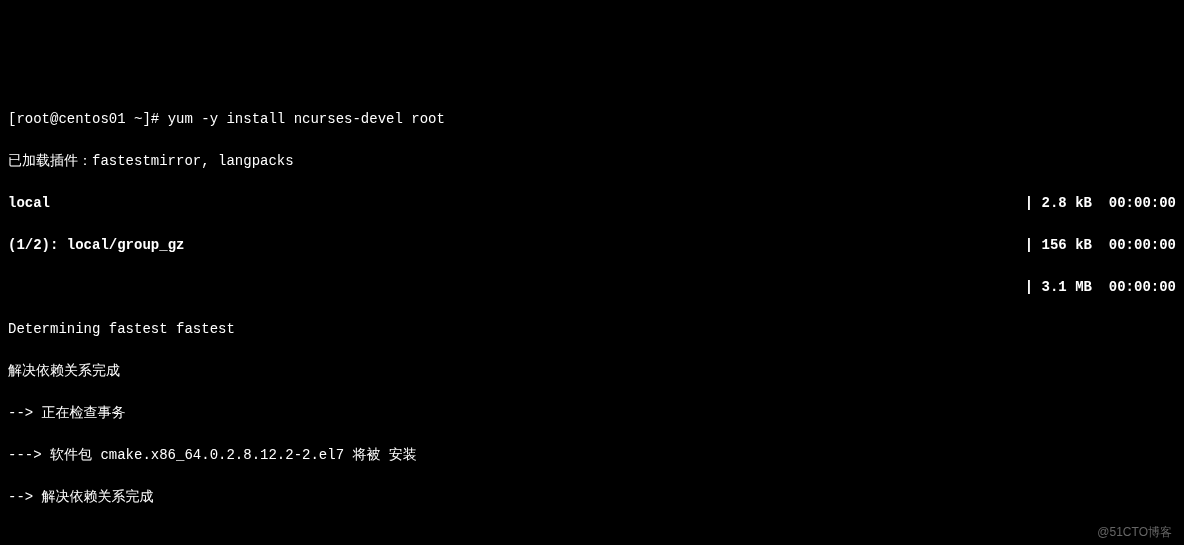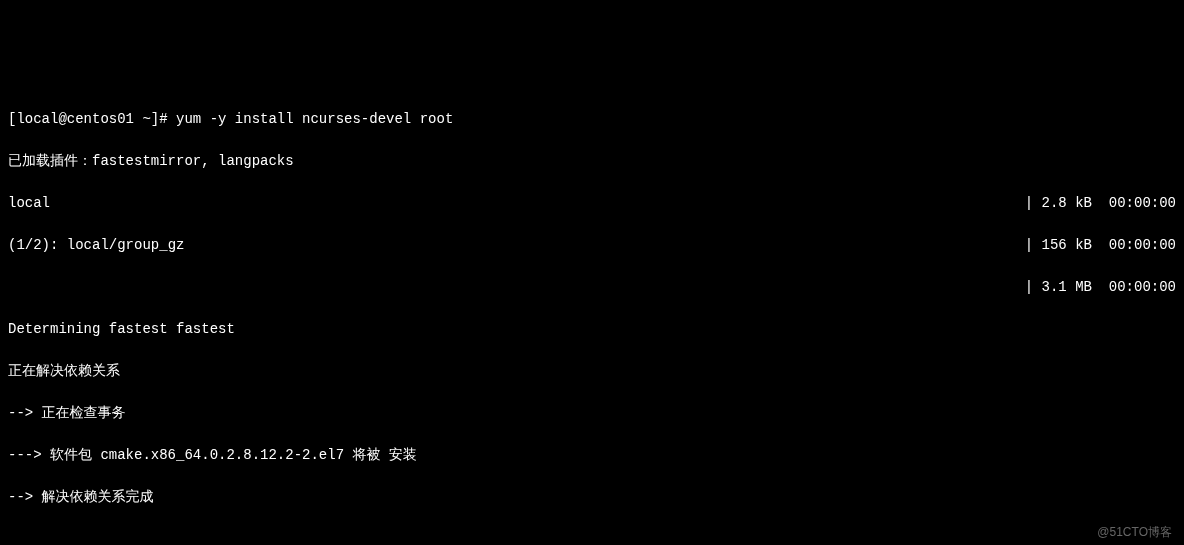--- a/index.html
+++ b/index.html
@@ -7,46 +7,46 @@
       color: #fff;
       font-family: "Consolas", "Courier New", monospace;
       font-size: 14px;
       line-height: 1.5;
       margin: 0;
       padding: 4px 8px;
       width: 1184px;
       box-sizing: border-box;
       white-space: pre;
     }
-    .line { display: flex; }
+    .line { display: flex; font-weight: bold; }
     .left { flex: 0 0 auto; }
     .right { margin-left: auto; }
     .watermark {
       position: absolute;
       right: 12px;
       bottom: 4px;
       color: #666;
       font-size: 12px;
       font-family: sans-serif;
       text-align: center;
     }
   </style>
 </head>
 <body>
 
 
 
 <div>
-<div><span>[local@centos01 ~]# </span><span>yum -y install ncurses-devel root</span></div>
+<div><span>[root@centos01 ~]# </span><span>yum -y install ncurses-devel root</span></div>
 <div>已加载插件：fastestmirror, langpacks</div>
 <div class="line"><span class="left">local</span><span class="right">| 2.8 kB  00:00:00</span></div>
 <div class="line"><span class="left">(1/2): local/group_gz</span><span class="right">| 156 kB  00:00:00</span></div>
 <div class="line"><span class="right">| 3.1 MB  00:00:00</span></div>
 <div>Determining fastest fastest</div>
-<div>正在解决依赖关系</div>
+<div>解决依赖关系完成</div>
 <div>--&gt; 正在检查事务</div>
 <div>---&gt; 软件包 cmake.x86_64.0.2.8.12.2-2.el7 将被 安装</div>
 <div>--&gt; 解决依赖关系完成</div>
 
 
 
 
 
 
 

